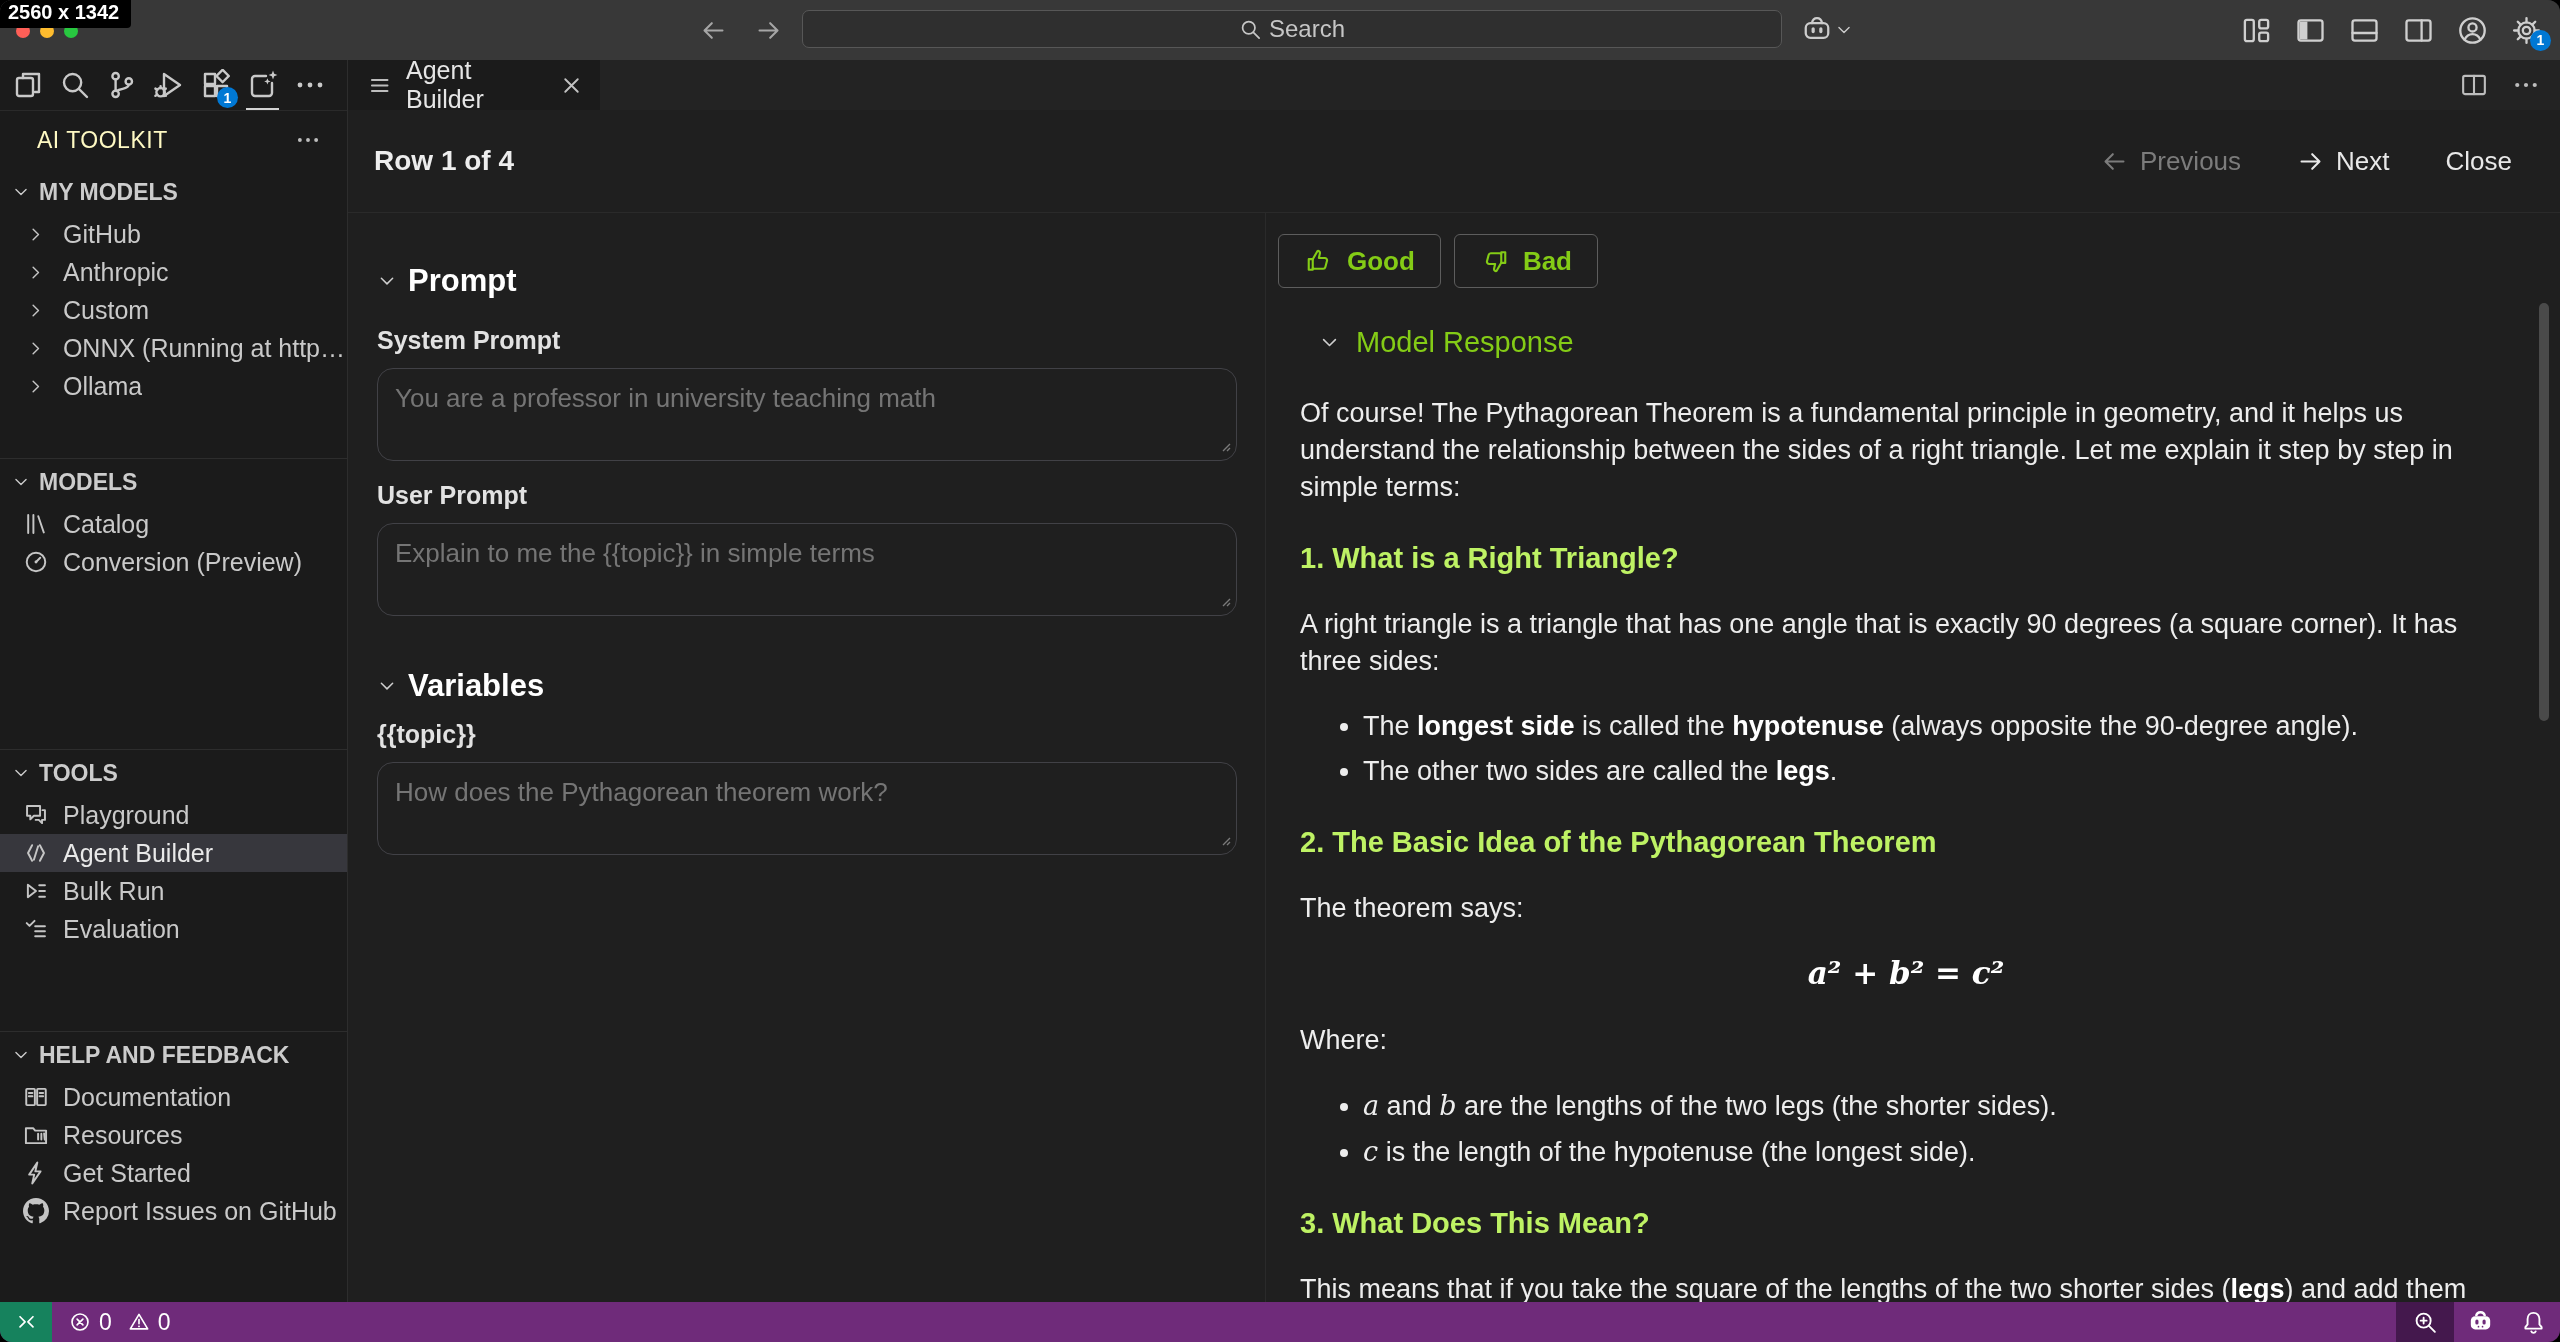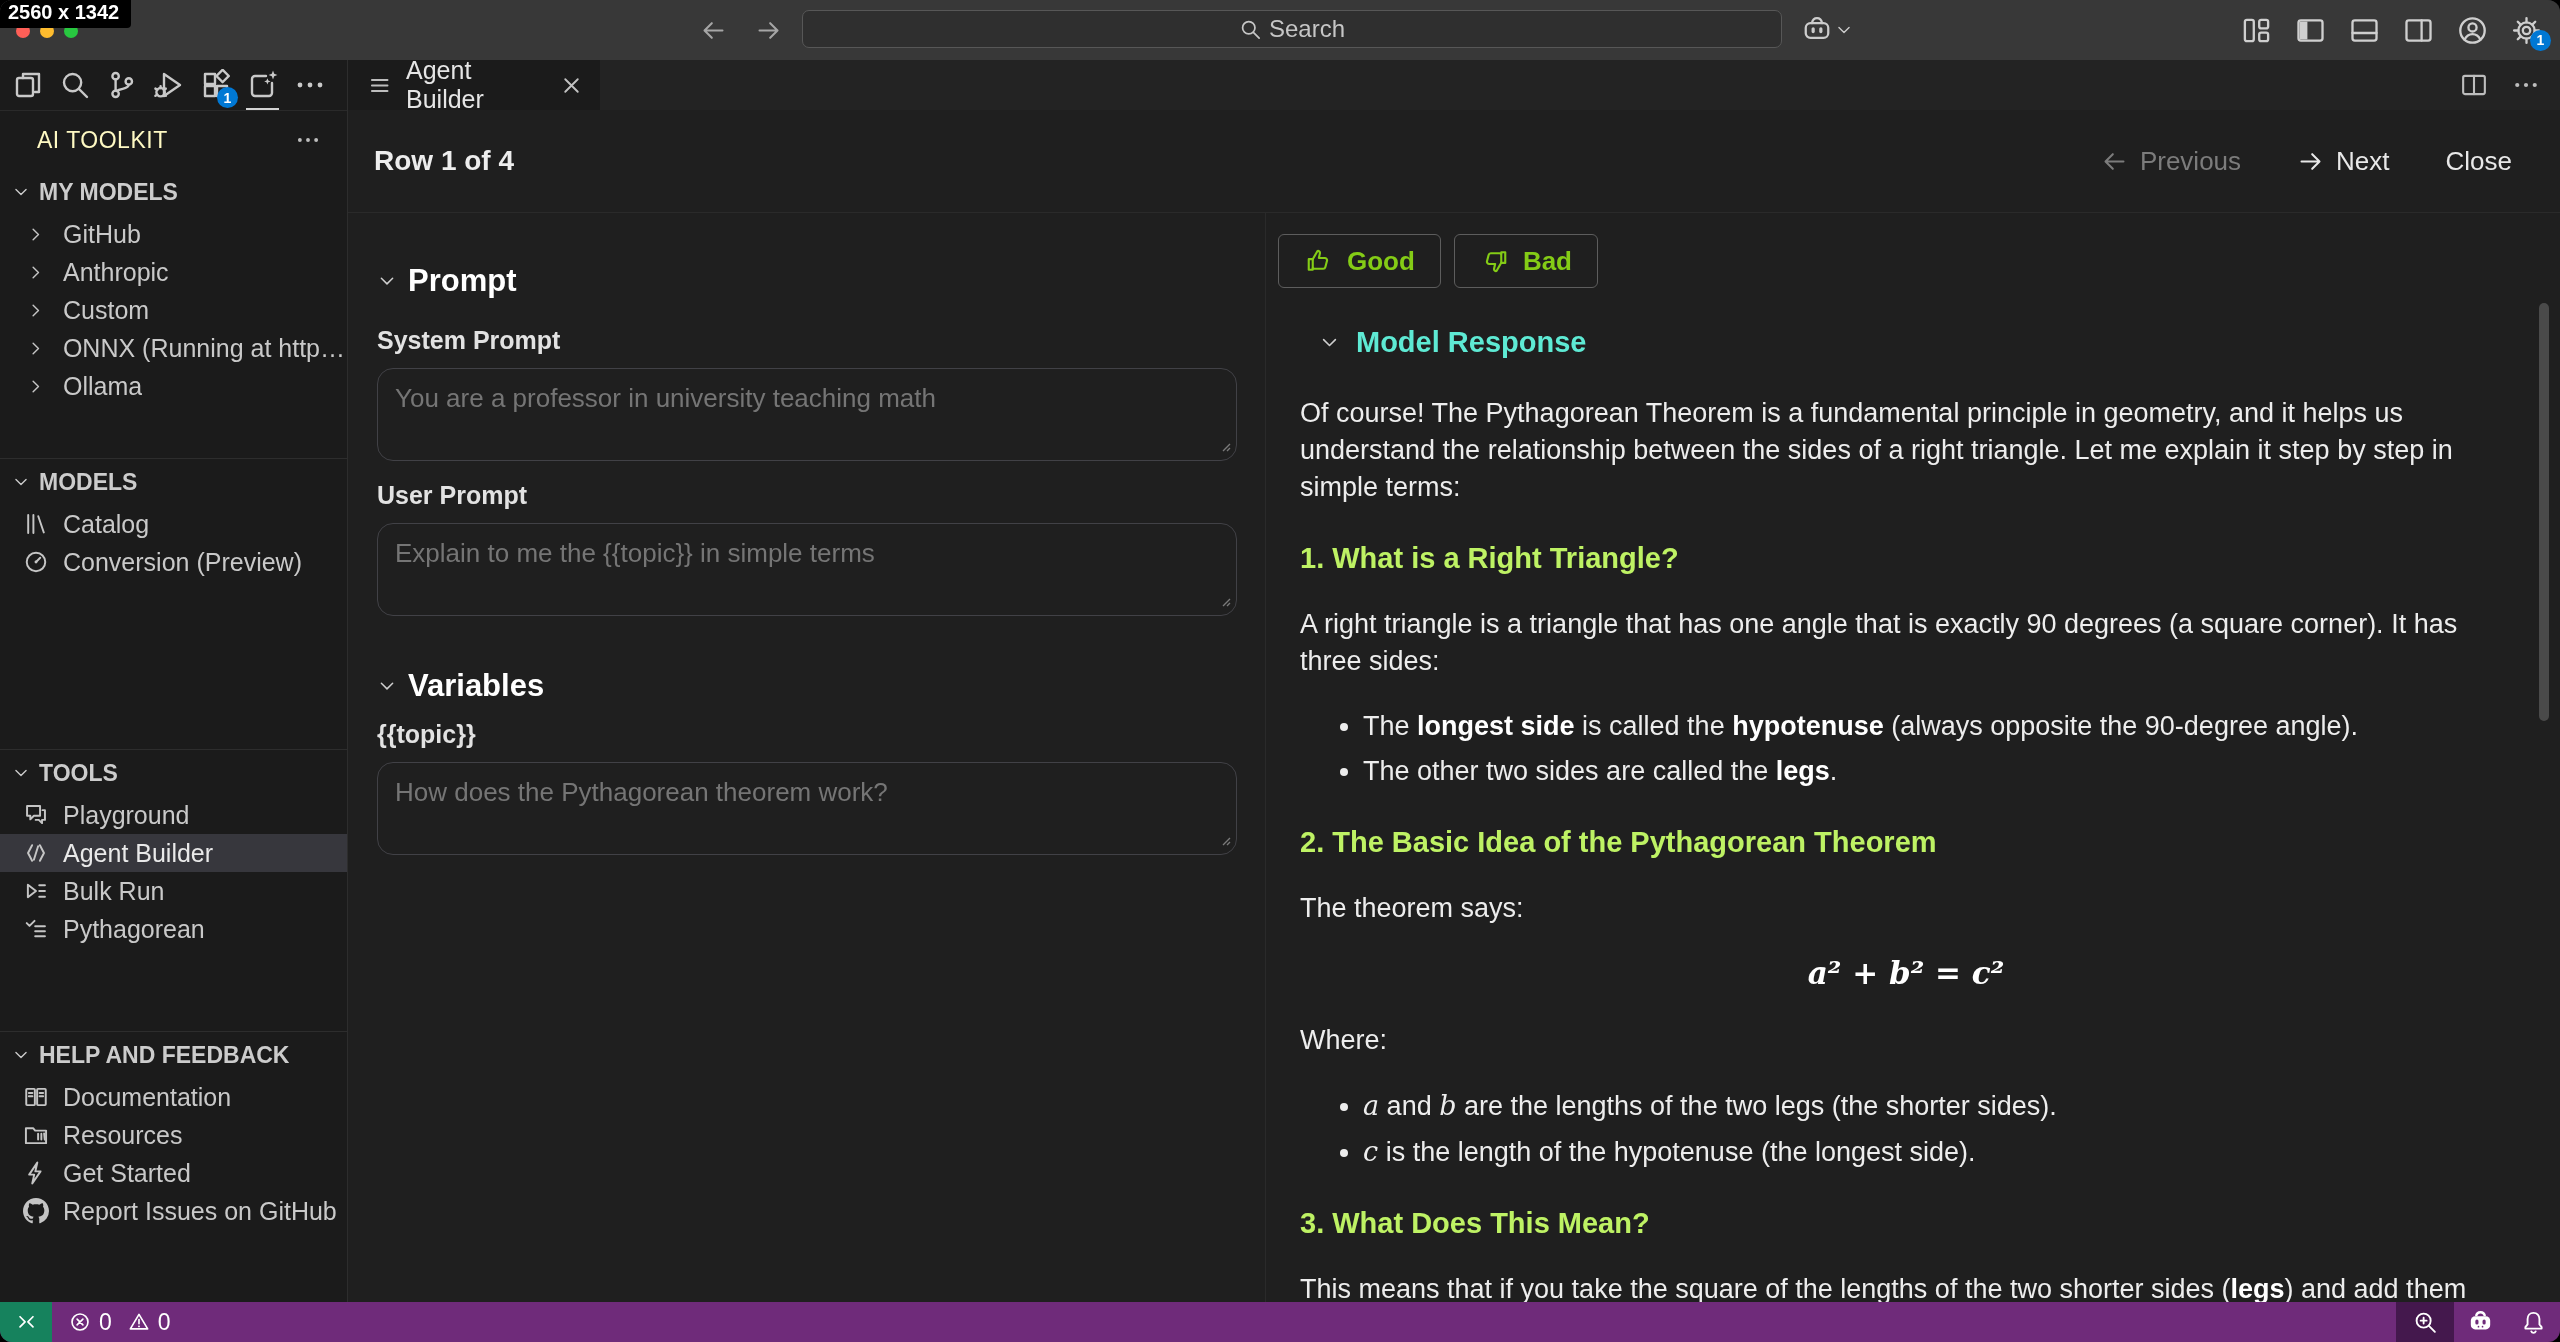--- a/index.html
+++ b/index.html
@@ -75,21 +75,21 @@
   .ta-wrap{position:relative;}
   textarea{width:100%;height:93px;background:transparent;border:1px solid #414146;border-radius:16px;color:#dcdcdc;font-family:"Liberation Sans","DejaVu Sans",sans-serif;font-size:26px;padding:14px 17px;resize:none;outline:none;box-sizing:border-box;}
   textarea::placeholder{color:#757575;}
   .grip{position:absolute;right:6px;bottom:9px;color:#7a7a7a;}
   .grip svg{width:12px;height:12px;}
 
   .response-panel{flex:1;position:relative;padding:21px 0 0 12px;box-sizing:border-box;min-width:0;}
   .feedback-row{display:flex;gap:13px;}
   .fb-btn{height:54px;border:1px solid #5d5d5d;border-radius:6px;background:transparent;color:#84cc16;font-size:26px;font-weight:bold;display:flex;align-items:center;gap:13px;padding:0 25px;font-family:inherit;cursor:pointer;}
   .fb-btn .icon svg{width:30px;height:30px;}
-  .mr-head{margin:38px 5px 0 41px;display:flex;align-items:center;gap:16px;color:#5eead4;font-size:29px;font-weight:bold;}
+  .mr-head{margin:38px 5px 0 41px;display:flex;align-items:center;gap:16px;color:#84cc16;font-size:29px;font-weight:normal;}
   .mr-head .icon{color:#cfcfcf;}
   .mr-head .icon svg{width:21px;height:21px;}
   .response-body{margin:36px 0 0 22px;width:1212px;color:#ededed;font-size:27px;line-height:37px;}
   .response-body p{margin:0 0 28px;}
   .response-body strong{color:#fff;}
   .response-body h3{font-size:29px;line-height:36px;margin:34px 0 30px;color:#bef264;}
   .response-body ul{margin:0 0 32px;padding-left:63px;}
   .response-body li{margin-bottom:8px;}
   .response-body em{font-family:"DejaVu Serif",serif;font-style:italic;}
   .formula{text-align:center;font-family:"DejaVu Serif",serif;font-style:italic;font-weight:bold;font-size:31px;margin:12px 0 30px;color:#fff;}
@@ -404,21 +404,21 @@
                 </svg>
               </span>
               <span class="sb-label">Bulk Run</span>
             </div>
             <div class="sb-item">
               <span class="icon">
                 <svg viewBox="0 0 16 16" fill="none" stroke="currentColor" stroke-width="1.2" stroke-linecap="round" stroke-linejoin="round">
                   <path d="M2.3 4.4L4 6.1 7.1 3M7.5 6.3h6M7.5 9.4h6M7.5 12.5h6"></path>
                 </svg>
               </span>
-              <span class="sb-label">Pythagorean</span>
+              <span class="sb-label">Evaluation</span>
             </div>
           </div>
           <div class="pane" style="flex: 1 1 0%;">
             <div class="pane-head">
               <span class="icon">
                 <svg viewBox="0 0 16 16" fill="none" stroke="currentColor" stroke-width="1.2" stroke-linecap="round" stroke-linejoin="round">
                   <path d="M3.5 5.8L8 10.3l4.5-4.5"></path>
                 </svg>
               </span>
               <span>HELP AND FEEDBACK</span>

